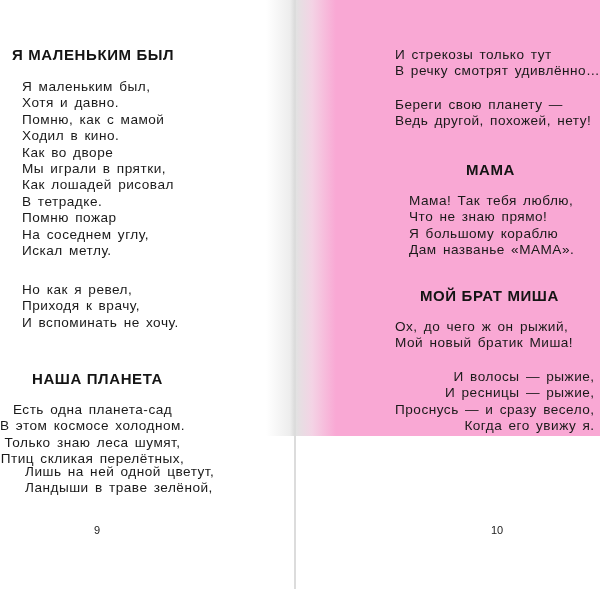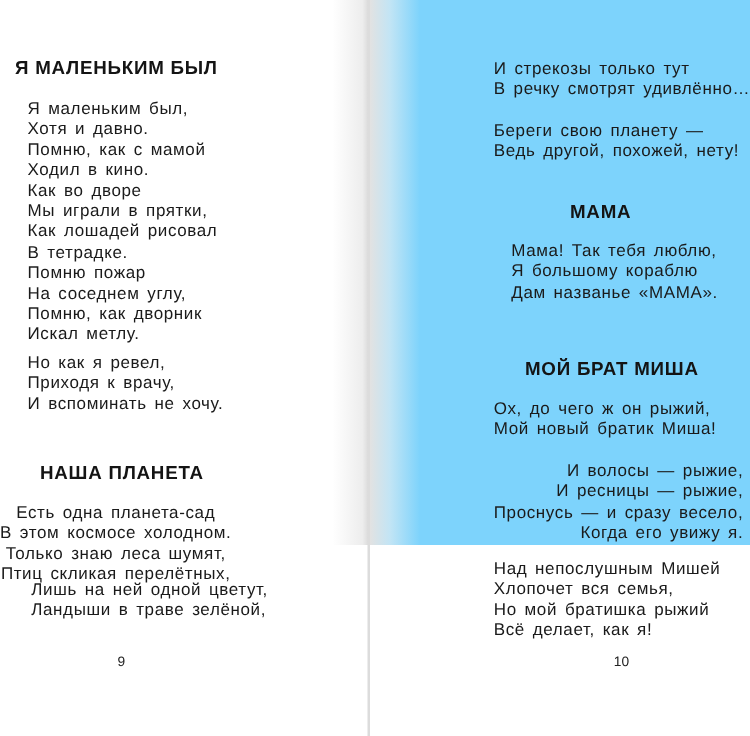--- a/index.html
+++ b/index.html
@@ -1,20 +1,20 @@
 <!DOCTYPE html>
 <html><head>
 <meta charset="utf-8">
 <style>
   html, body { margin:0; padding:0; }
   body { width:600px; height:589px; position:relative; overflow:hidden; background:#ffffff;
          font-family:"Liberation Sans", sans-serif; color:#1a1a1a; }
   .page { position:absolute; top:0; height:436px; }
   .page-left { left:0; width:296px; background:#fff; }
-  .page-right { left:296px; width:304px; background:#7dd3fc; }
+  .page-right { left:296px; width:304px; background:#f9a8d4; }
   .gutter-left { position:absolute; top:0; right:0; width:30px; height:100%;
          background:linear-gradient(to right, rgba(255,255,255,0), rgba(225,225,225,0.6) 80%, #d6d6d6); }
   .gutter-right { position:absolute; top:0; left:0; width:40px; height:100%;
          background:linear-gradient(to right, #e2e2e2, rgba(240,240,240,0.6) 40%, rgba(255,255,255,0)); }
   .spine { position:absolute; top:0; left:294px; width:2px; height:589px; background:#dcdcdc; }
   .title { position:absolute; font-weight:bold; font-size:15px; letter-spacing:0.6px; white-space:nowrap; color:#141414; }
   .stanza { position:absolute; font-size:13.6px; line-height:16.4px; letter-spacing:0.5px; word-spacing:2px; white-space:nowrap; }
   .line { display:block; }
   .pagenum { position:absolute; font-size:11px; color:#222; }
 </style>
@@ -30,21 +30,20 @@
     <span class="line">Я маленьким был,</span>
     <span class="line">Хотя и давно.</span>
     <span class="line">Помню, как с мамой</span>
     <span class="line">Ходил в кино.</span>
     <span class="line">Как во дворе</span>
     <span class="line">Мы играли в прятки,</span>
     <span class="line">Как лошадей рисовал</span>
     <span class="line">В тетрадке.</span>
     <span class="line">Помню пожар</span>
     <span class="line">На соседнем углу,</span>
-    <span class="line">Помню, как дворник</span>
     <span class="line">Искал метлу.</span>
   </div>
 
   <div class="stanza" style="left:22px; top:282px;">
     <span class="line">Но как я ревел,</span>
     <span class="line">Приходя к врачу,</span>
     <span class="line">И вспоминать не хочу.</span>
   </div>
 
   <div class="title" style="left:32px; top:370px;">НАША ПЛАНЕТА</div>
@@ -70,45 +69,40 @@
   <div class="stanza" style="left:99px; top:47px;">
     <span class="line">И стрекозы только тут</span>
     <span class="line">В речку смотрят удивлённо…</span>
   </div>
 
   <div class="stanza" style="left:99px; top:97px;">
     <span class="line">Береги свою планету —</span>
     <span class="line">Ведь другой, похожей, нету!</span>
   </div>
 
-  <div class="title" style="left:160px; top:161px;">МАМА</div>
+  <div class="title" style="left:170px; top:161px;">МАМА</div>
 
   <div class="stanza" style="left:113px; top:193px;">
     <span class="line">Мама! Так тебя люблю,</span>
+    <span class="line">Что не знаю прямо!</span>
     <span class="line">Я большому кораблю</span>
     <span class="line">Дам названье «МАМА».</span>
   </div>
 
   <div class="title" style="left:124px; top:287px;">МОЙ БРАТ МИША</div>
 
   <div class="stanza" style="left:99px; top:319px;">
     <span class="line">Ох, до чего ж он рыжий,</span>
     <span class="line">Мой новый братик Миша!</span>
   </div>
 
   <div class="stanza" style="left:99px; top:369px;text-align:right;">
     <span class="line">И волосы — рыжие,</span>
     <span class="line">И ресницы — рыжие,</span>
     <span class="line">Проснусь — и сразу весело,</span>
     <span class="line">Когда его увижу я.</span>
   </div>
 
-  <div class="stanza" style="left:99px; top:447px;">
-    <span class="line">Над непослушным Мишей</span>
-    <span class="line">Хлопочет вся семья,</span>
-    <span class="line">Но мой братишка рыжий</span>
-    <span class="line">Всё делает, как я!</span>
-  </div>
 
   <div class="pagenum" style="left:195px; top:524px;">10</div>
 </div>
 
 <div class="spine"></div>
 
 </body></html>

